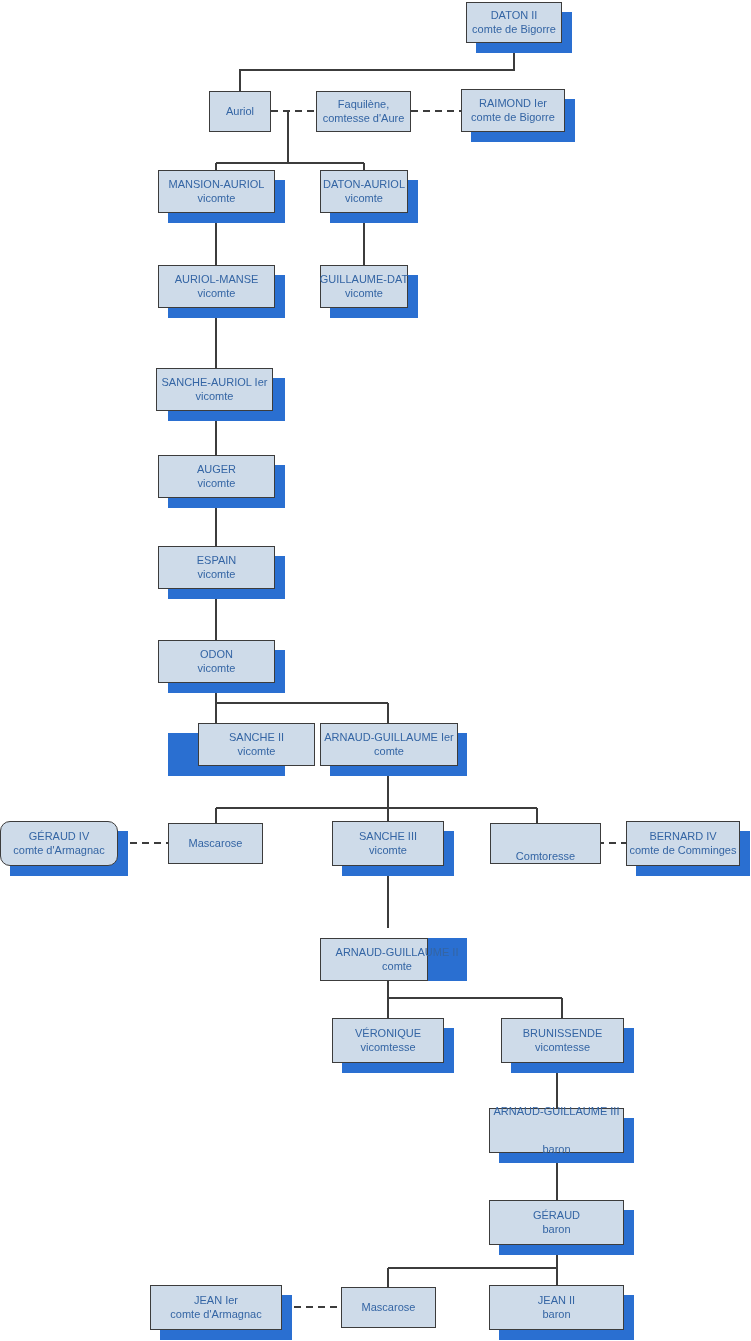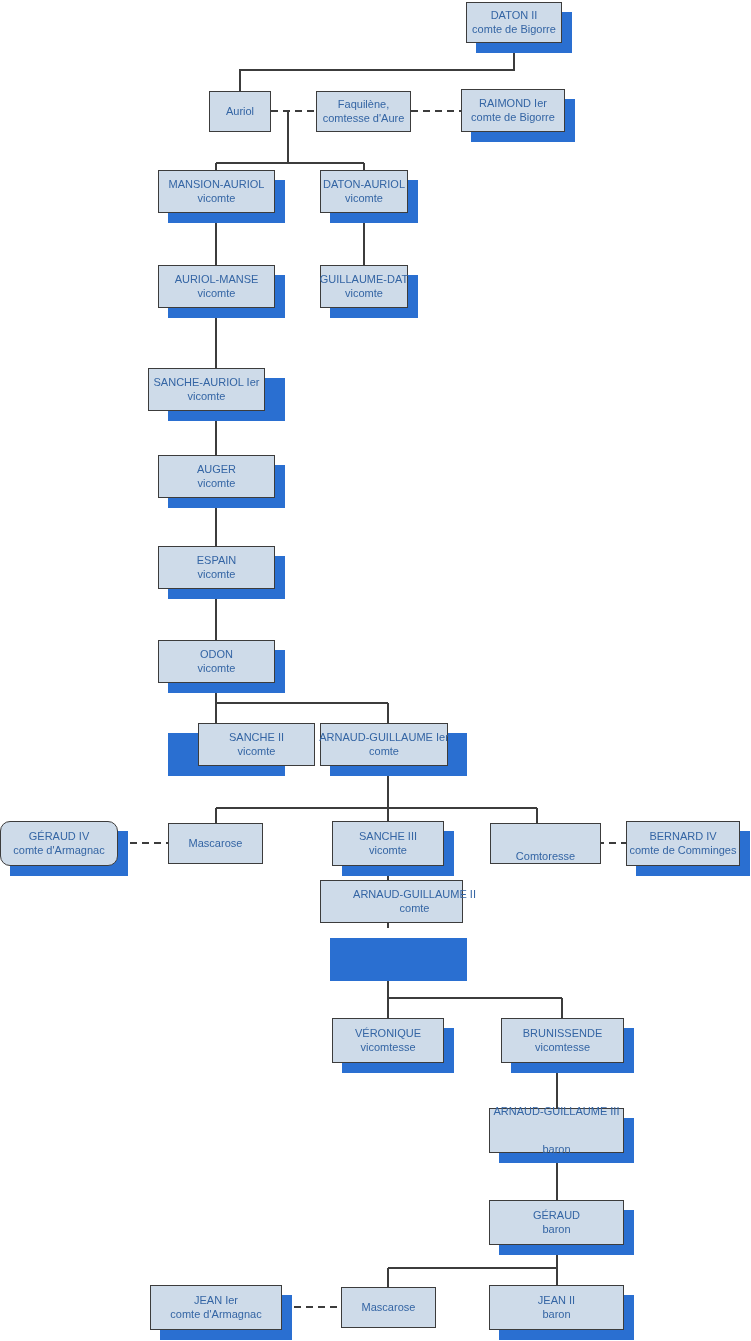--- a/index.html
+++ b/index.html
@@ -169,41 +169,41 @@
         <span class="ti">vicomte</span>
       </div>
       <div class="node" style="left: 158px; top: 265px; width: 117px; height: 43px;">
         <span class="nm">AURIOL-MANSE</span>
         <span class="ti">vicomte</span>
       </div>
       <div class="node" style="left: 320px; top: 265px; width: 88px; height: 43px;">
         <span class="nm">GUILLAUME-DAT</span>
         <span class="ti">vicomte</span>
       </div>
-      <div class="node" style="left: 148px; top: 368px; width: 117px; height: 43px;">
+      <div class="node" style="left: 156px; top: 368px; width: 117px; height: 43px;">
         <span class="nm">SANCHE-AURIOL Ier</span>
         <span class="ti">vicomte</span>
       </div>
       <div class="node" style="left: 158px; top: 455px; width: 117px; height: 43px;">
         <span class="nm">AUGER</span>
         <span class="ti">vicomte</span>
       </div>
       <div class="node" style="left: 158px; top: 546px; width: 117px; height: 43px;">
         <span class="nm">ESPAIN</span>
         <span class="ti">vicomte</span>
       </div>
       <div class="node" style="left: 158px; top: 640px; width: 117px; height: 43px;">
         <span class="nm">ODON</span>
         <span class="ti">vicomte</span>
       </div>
       <div class="node" style="left: 158px; top: 723px; width: 117px; height: 43px; margin-left: 40px;">
         <span class="nm">SANCHE II</span>
         <span class="ti">vicomte</span>
       </div>
-      <div class="node" style="left: 320px; top: 723px; width: 128px; height: 43px;">
+      <div class="node" style="left: 320px; top: 723px; width: 138px; height: 43px;">
         <span class="nm">ARNAUD-GUILLAUME Ier</span>
         <span class="ti">comte</span>
       </div>
       <div class="node" style="left: 0px; top: 821px; width: 118px; height: 45px; border-radius: 10px;">
         <span class="nm">GÉRAUD IV</span>
         <span class="ti">comte d'Armagnac</span>
       </div>
       <div class="node" style="left: 168px; top: 823px; width: 95px; height: 41px;">
         <span class="nm">Mascarose</span>
       </div>
@@ -211,21 +211,21 @@
         <span class="nm">SANCHE III</span>
         <span class="ti">vicomte</span>
       </div>
       <div class="node" style="left: 490px; top: 823px; width: 111px; height: 41px; justify-content: flex-end;">
         <span class="nm">Comtoresse</span>
       </div>
       <div class="node" style="left: 626px; top: 821px; width: 114px; height: 45px;">
         <span class="nm">BERNARD IV</span>
         <span class="ti">comte de Comminges</span>
       </div>
-      <div class="node" style="left: 320px; top: 880px; width: 143px; height: 43px; padding-left: 46px;">
+      <div class="node" style="left: 320px; top: 938px; width: 108px; height: 43px; padding-left: 46px;">
         <span class="nm">ARNAUD-GUILLAUME II</span>
         <span class="ti">comte</span>
       </div>
       <div class="node" style="left: 332px; top: 1018px; width: 112px; height: 45px;">
         <span class="nm">VÉRONIQUE</span>
         <span class="ti">vicomtesse</span>
       </div>
       <div class="node" style="left: 501px; top: 1018px; width: 123px; height: 45px;">
         <span class="nm">BRUNISSENDE</span>
         <span class="ti">vicomtesse</span>

